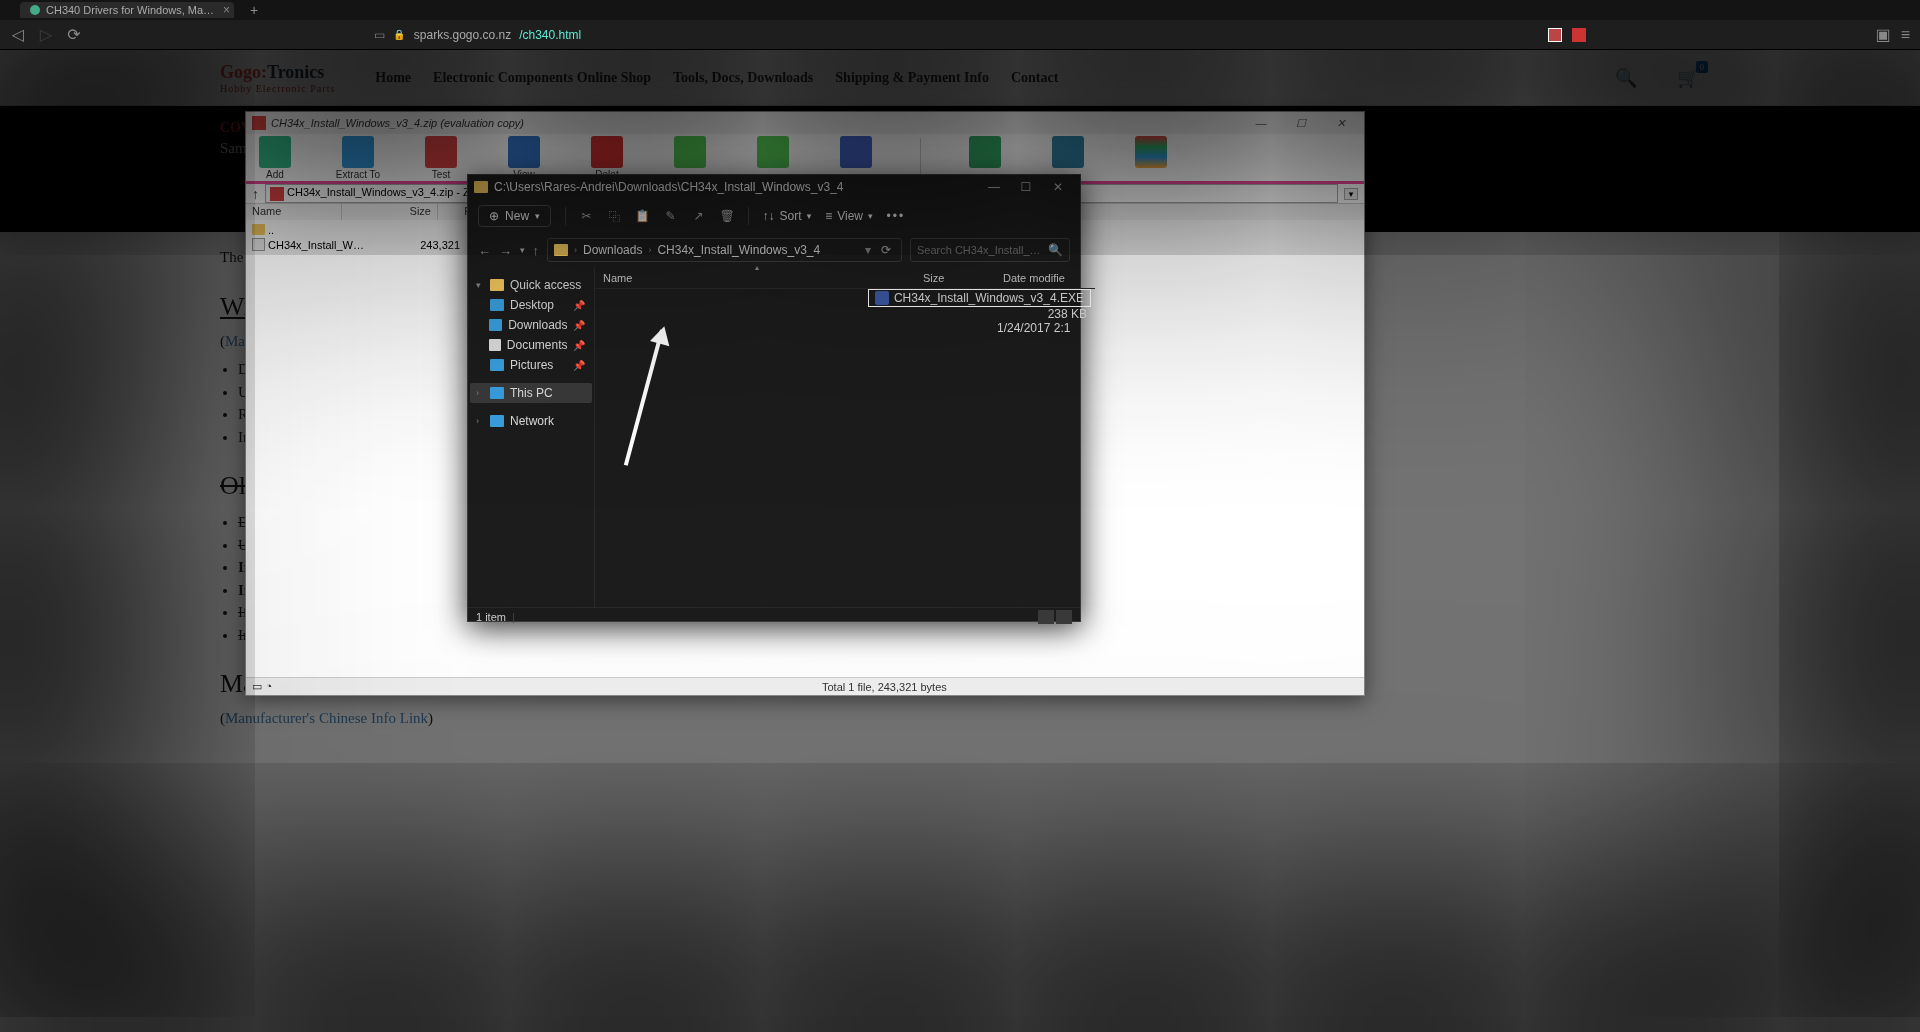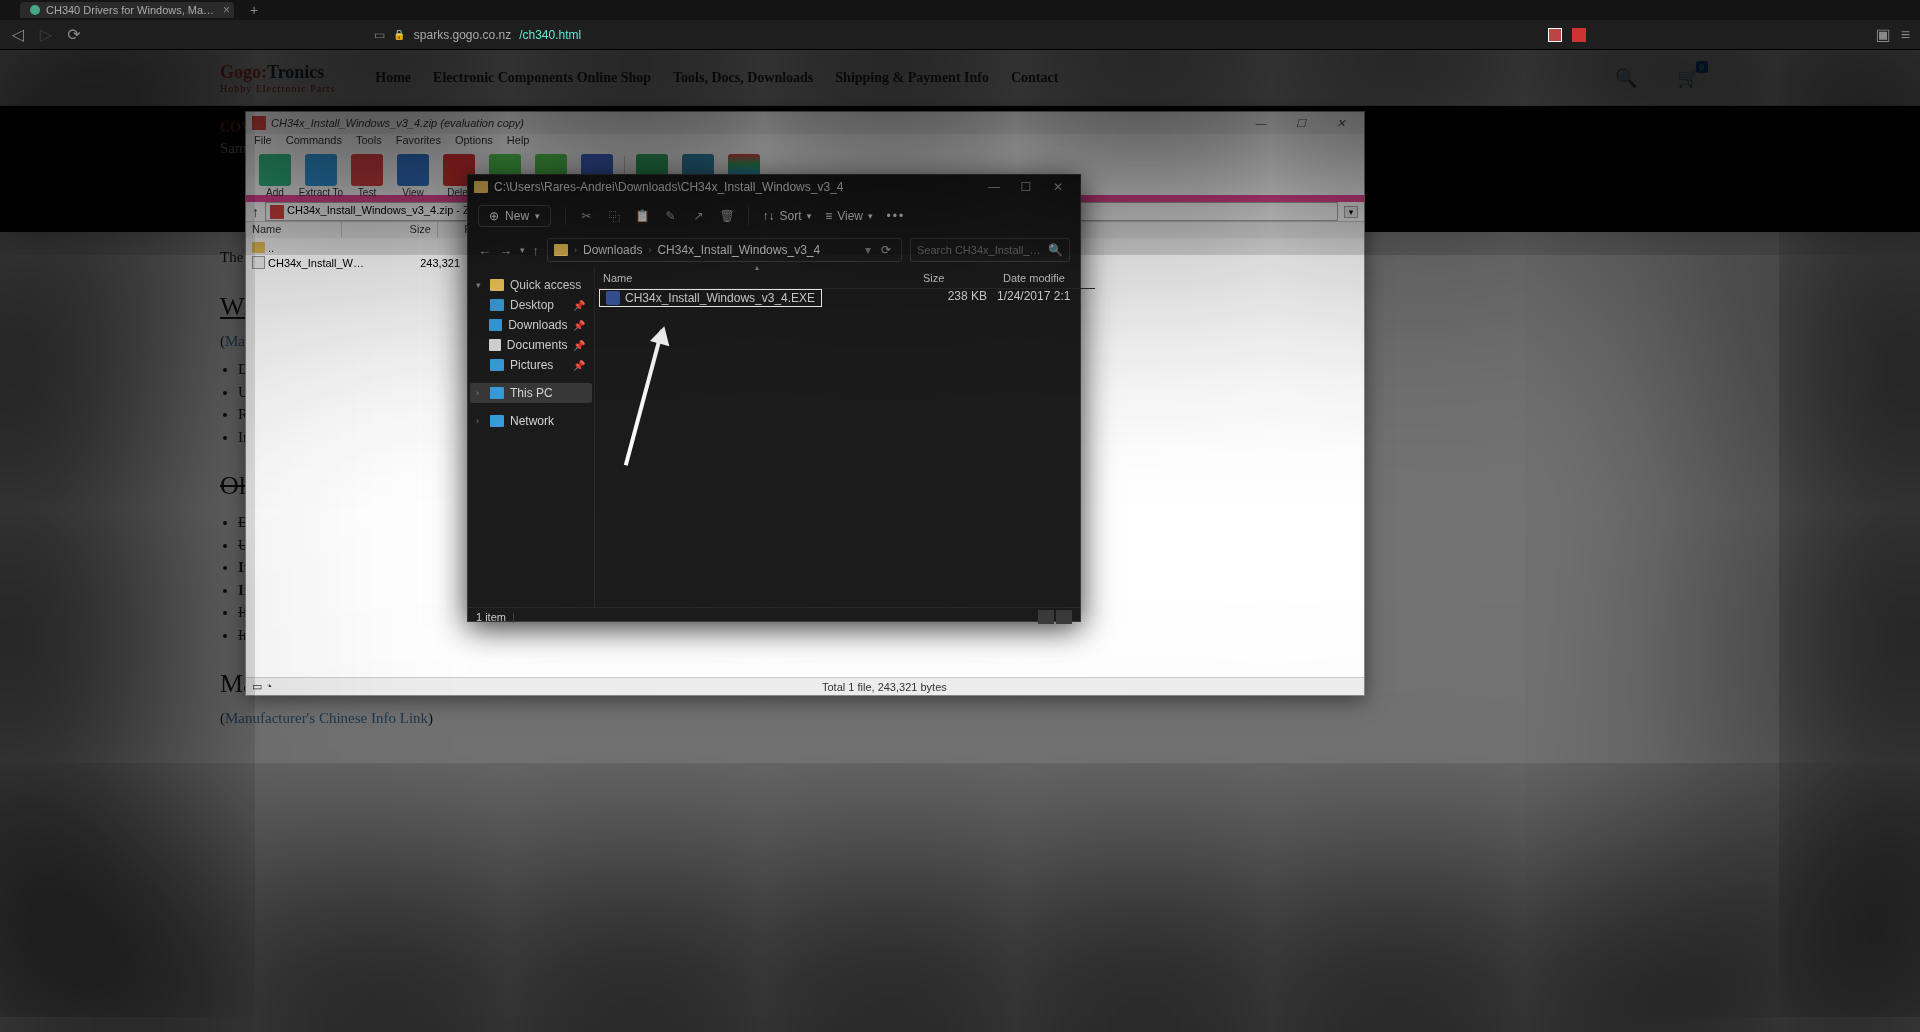--- a/index.html
+++ b/index.html
@@ -46,21 +46,21 @@
 
 .dim { position:absolute; top:50px; left:0; right:0; bottom:0; background:rgba(0,0,0,0.55); pointer-events:none;}
 
 
 .zipwin { position:absolute; top:111px; left:245px; width:1120px; height:585px; background:#fff; border:1px solid #888; box-shadow:0 4px 20px rgba(0,0,0,0.5);}
 .zip-title { background:#f0f0f0; height:22px; display:flex; align-items:center; padding:0 6px; font-size:11px; color:#333;font-style:italic;}
 .zip-title-icon { width:14px; height:14px; background:#d44; margin-right:5px;}
 .zip-ctl { margin-left:auto; display:flex; gap:6px;}
 .zip-ctl span { width:34px; height:20px; display:flex; align-items:center; justify-content:center; color:#555; font-size:11px;}
 .zip-menu { height:18px; padding:0 8px; font-size:11px; color:#333; display:flex; gap:14px;}
-.zip-tools { height:50px; display:flex; border-bottom:7px solid #ec4899; padding:2px 6px;}
+.zip-tools { height:50px; display:flex; border-bottom:3px solid #ec4899; padding:2px 6px;gap:37px;}
 .tool { width:46px; text-align:center; font-size:10px; color:#333;}
 .tool-icn { width:32px; height:32px; margin:0 auto 1px; border-radius:3px;}
 .t-add{background:#3b8}.t-ext{background:#39d}.t-test{background:#d44}.t-view{background:#37c}.t-del{background:#d33}.t-find{background:#5c5}.t-wiz{background:#5c5}.t-info{background:#46c}.t-2{background:#3a6}.t-3{background:#38a}.t-4{background:linear-gradient(#d44,#3a6,#39d,#fa3)}
 .zip-path { height:20px; display:flex; align-items:center; gap:6px; padding:0 6px; border-bottom:1px solid #ccc;}
 .zip-path-up { font-size:14px; color:#333;}
 .zip-path-field { flex:1; border:1px solid #aaa; padding:1px 4px; font-size:11px; background:#fff;}
 .zip-path-icon { width:14px; height:14px; background:#d44; display:inline-block; margin-right:3px; vertical-align:middle;}
 .zip-path-dd { width:14px; text-align:center; font-size:9px; border:1px solid #aaa; background:#eee;}
 .zip-cols { display:flex; height:16px; background:#f4f4f4; font-size:11px; color:#333;}
 .zc { border-right:1px solid #ccc; padding:1px 6px;}
@@ -101,21 +101,21 @@
 .side-row.sel { background:#3a3a3a;}
 .side-chev { width:8px; color:#888; font-size:9px;}
 .side-icn { width:14px; height:12px; border-radius:1px;}
 .i-star{background:#f4c95d}.i-desk{background:#3aa0e0}.i-down{background:#3aa0e0}.i-docs{background:#ddd}.i-pics{background:#3aa0e0}.i-pc{background:#3aa0e0}.i-net{background:#3aa0e0}
 .pin { margin-left:auto; color:#888; font-size:10px;}
 .exp-files { flex:1; border-left:1px solid #2a2a2a;}
 .file-cols { display:flex; height:22px; align-items:center; font-size:11px; color:#ccc; border-bottom:1px solid #2a2a2a; position:relative;}
 .fc { padding:0 8px;}
 .fc-name{width:320px}.fc-size{width:80px;text-align:left}.fc-date{width:100px}
 .sort-ind { position:absolute; left:160px; top:-4px; color:#888; font-size:8px;}
-.file-row { display:flex; height:22px; align-items:flex-start; padding:0 4px;}
+.file-row { display:flex; height:22px; align-items:flex-end; padding:0 4px;flex-direction:column;}
 .file-box { border:1px solid #fff; padding:1px 6px; display:flex; align-items:center; gap:5px;}
 .file-icn { width:14px; height:14px; background:#3b59a3; border-radius:2px;}
 .fr-size{width:82px;text-align:right;margin-left:auto;padding-right:4px}.fr-date{width:100px;padding-left:6px}
 .exp-status { height:19px; border-top:1px solid #2a2a2a; display:flex; align-items:center; padding:0 8px; font-size:11px; color:#ccc;}
 .exp-stat-sep { color:#444; margin:0 6px;}
 .view-icns { margin-left:auto; display:flex; gap:2px;}
 .view-i { width:16px; height:14px; background:#3a3a3a;}
 
 
 .arrow-annot { position:absolute; top:330px; left:660px; pointer-events:none;}
@@ -205,28 +205,20 @@
 <div class="zipwin">
   <div class="zip-title">
     <span class="zip-title-icon"></span>
     <span>CH34x_Install_Windows_v3_4.zip (evaluation copy)</span>
     <div class="zip-ctl">
       <span>—</span>
       <span>☐</span>
       <span>✕</span>
     </div>
   </div>
-  <div class="zip-menu">
-    <span>File</span>
-    <span>Commands</span>
-    <span>Tools</span>
-    <span>Favorites</span>
-    <span>Options</span>
-    <span>Help</span>
-  </div>
   <div class="zip-tools">
     <div class="tool"><div class="tool-icn t-add"></div><span>Add</span></div>
     <div class="tool"><div class="tool-icn t-ext"></div><span>Extract To</span></div>
     <div class="tool"><div class="tool-icn t-test"></div><span>Test</span></div>
     <div class="tool"><div class="tool-icn t-view"></div><span>View</span></div>
     <div class="tool"><div class="tool-icn t-del"></div><span>Delet</span></div>
     <div class="tool">
         <div class="tool-icn t-find"></div>
       </div>
     <div class="tool">

